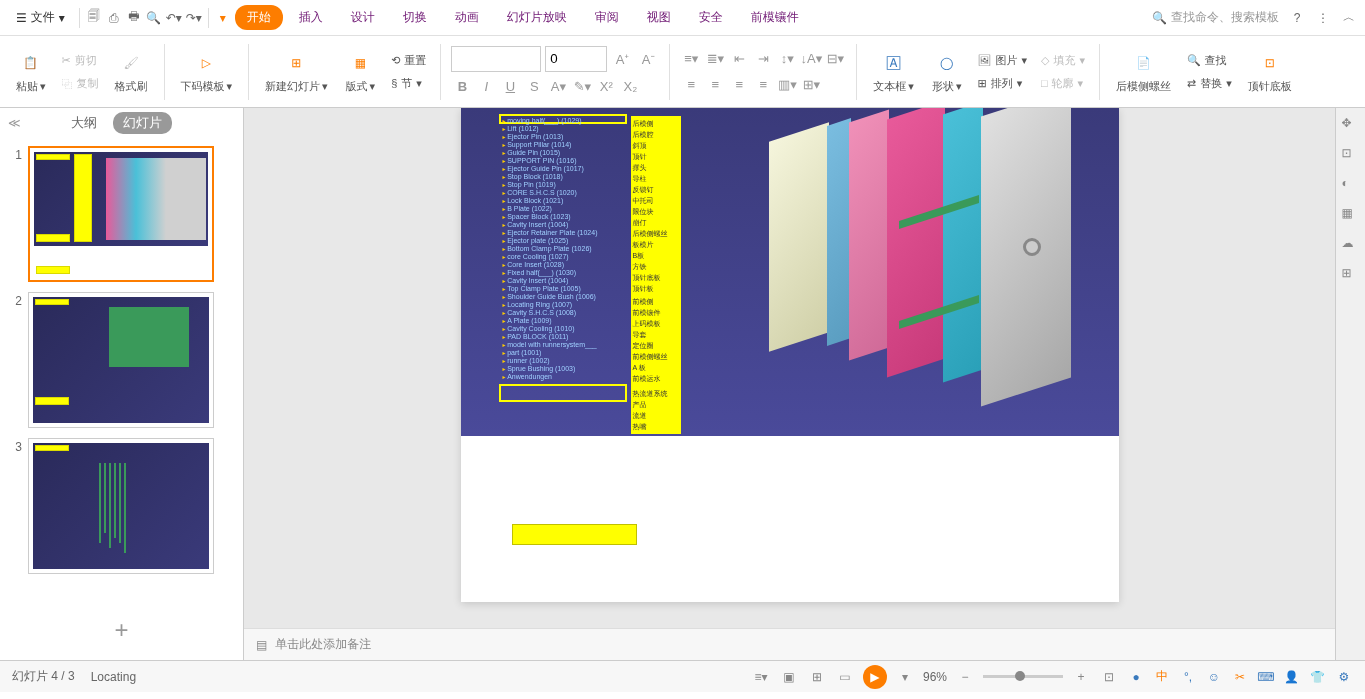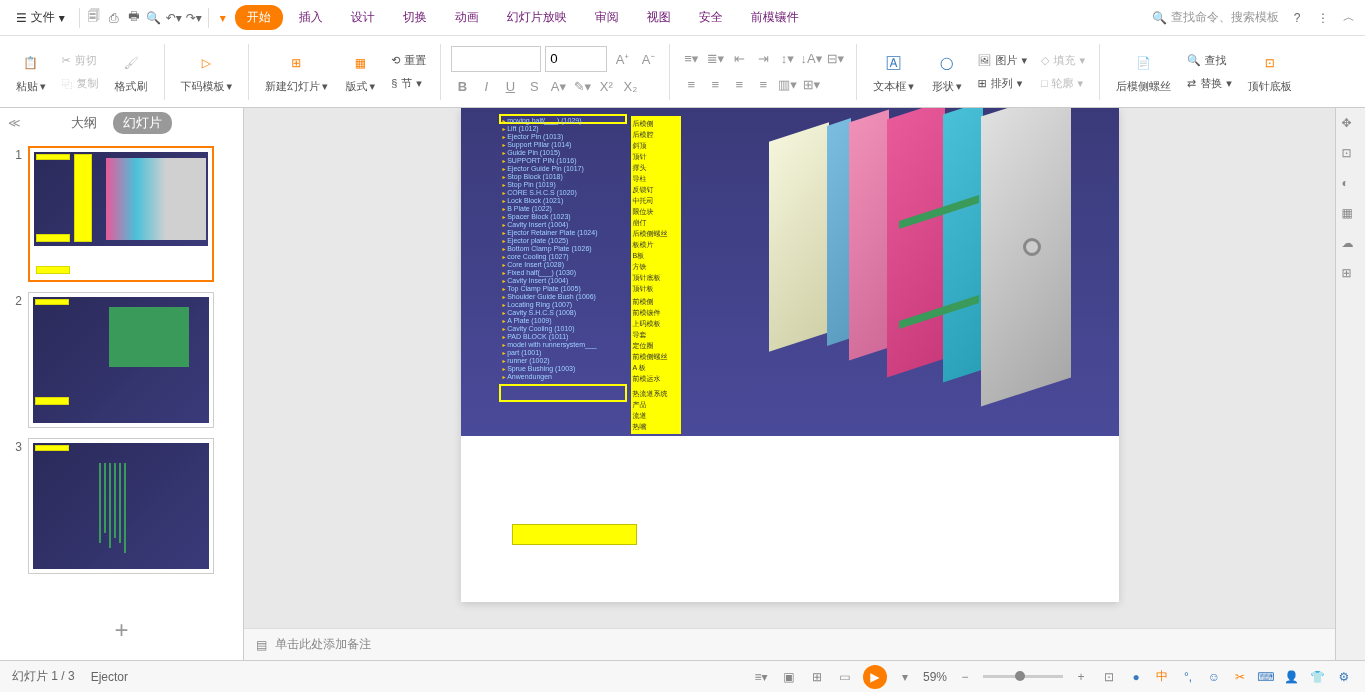--- a/index.html
+++ b/index.html
@@ -370,30 +370,30 @@
     <span class="right-icon">✥</span>
     <span class="right-icon">⊡</span>
     <span class="right-icon">◐</span>
     <span class="right-icon">▦</span>
     <span class="right-icon">☁</span>
     <span class="right-icon">⊞</span>
   </div>
 </div>
 
 <div class="statusbar">
-  <span>幻灯片 1 / 3</span>
-  <span>Ejector</span>
+  <span>幻灯片 4 / 3</span>
+  <span>Locating</span>
   <div class="status-right">
     <span class="view-btn">≡▾</span>
     <span class="view-btn">▣</span>
     <span class="view-btn">⊞</span>
     <span class="view-btn">▭</span>
     <span class="play-btn">▶</span>
     <span class="view-btn">▾</span>
-    <span>59%</span>
+    <span>96%</span>
     <span class="view-btn">−</span>
     <div class="zoom-slider">
         <div class="zoom-thumb"></div>
       </div>
     <span class="view-btn">+</span>
     <span class="view-btn">⊡</span>
     <span class="stat-icon" style="color:#3a7abd">●</span>
     <span class="stat-icon" style="color:#fd7d00">中</span>
     <span class="stat-icon" style="color:#3a7abd">°,</span>
     <span class="stat-icon" style="color:#3a7abd">☺</span>

